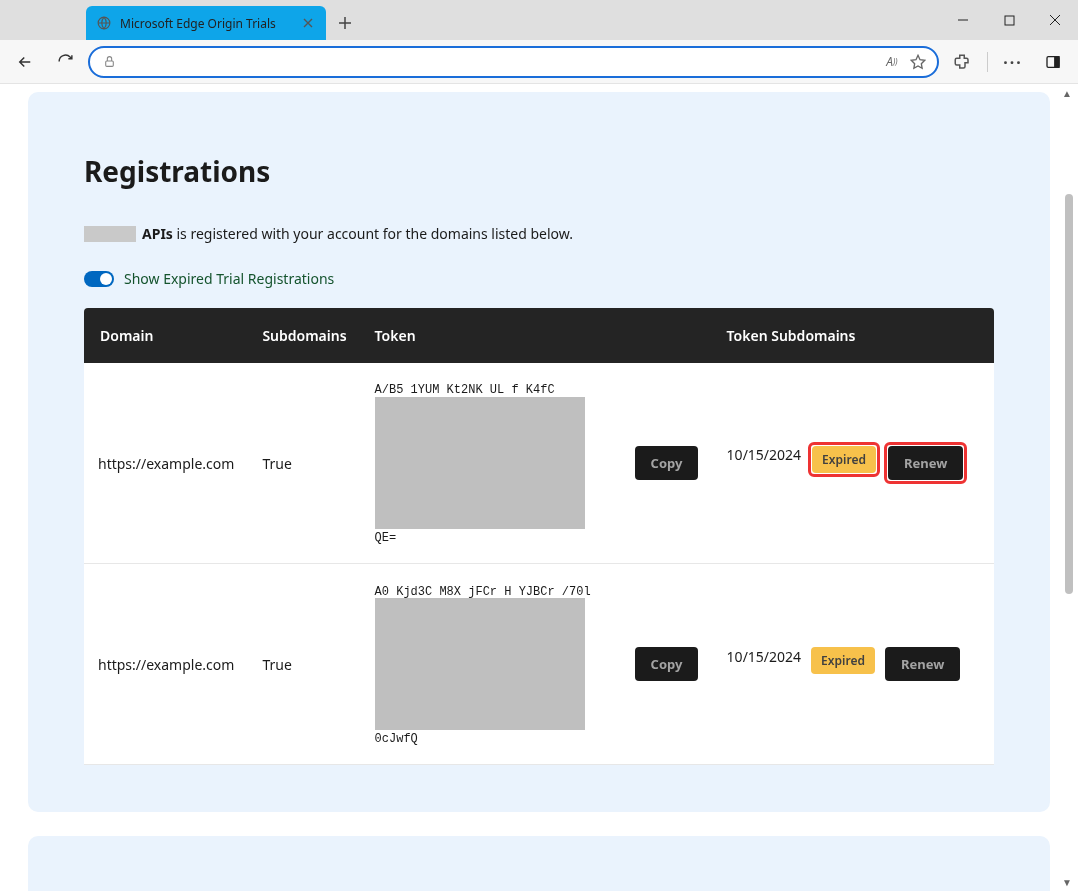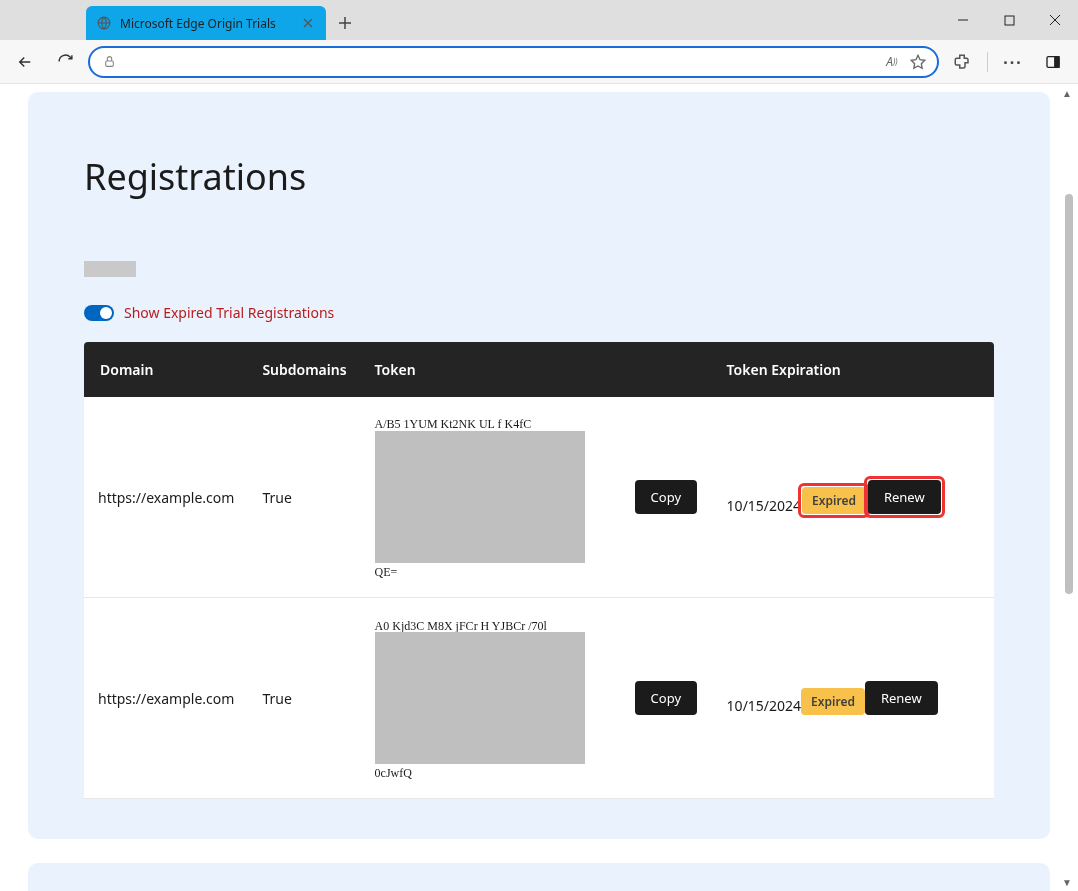--- a/index.html
+++ b/index.html
@@ -36,61 +36,61 @@
   .scrollbar-thumb { position:absolute; right:3px; top:110px; width:8px; height:400px; background:#c0c0c0; border-radius:4px; }
   .scroll-arrow { position:absolute; right:2px; width:14px; height:14px; color:#666; font-size:10px; display:flex; align-items:center; justify-content:center; }
   .scroll-arrow.up { top:2px; }
   .scroll-arrow.down { bottom:2px; }
 
   .content-outer { padding: 8px 28px 0 28px; height:100%; }
   .card {
     background: #eaf3fd; border-radius: 10px; padding: 60px 56px 40px 56px;
     min-height: 720px;
   }
-  .h1 { font-size: 36px; font-weight: 400; color:#1b1b1b; margin-bottom: 60px; }
+  .h1 { font-size: 28px; font-weight: 700; color:#1b1b1b; margin-bottom: 34px; }
   .h2 { font-size: 20px; font-weight: 400; color:#1b1b1b; margin-bottom: 12px; }
   .desc { font-size: 14px; color:#1b1b1b; margin-bottom: 26px; display:flex; align-items:center; gap:6px; }
   .redact { display:inline-block; width:52px; height:16px; background:#c9c9c9; }
 
-  .toggle-row { display:flex; align-items:center; gap:10px; margin-bottom: 20px; font-size:14px; color:#b91c1c; }
+  .toggle-row { display:flex; align-items:center; gap:10px; margin-bottom: 20px; font-size:14px; color:#14532d; }
   .toggle {
     width: 30px; height: 16px; background:#0067c0; border-radius: 10px; position:relative; cursor:pointer;
   }
   .toggle::after { content:""; position:absolute; width:12px; height:12px; background:#fff; border-radius:50%; top:2px; right:2px; }
 
   .table { width: 100%; background:transparent; border-collapse: separate; border-spacing:0; }
   .table thead th {
     background:#242424; color:#fff; font-weight:600; font-size:14px; text-align:left;
     padding: 18px 14px;
   }
   .table thead th:first-child { border-top-left-radius:4px; padding-left:16px; }
   .table thead th:last-child { border-top-right-radius:4px; }
   .table tbody tr { background:#fff; }
   .table tbody td {
     padding: 20px 14px; font-size:14px; color:#1b1b1b; vertical-align: middle;
     border-bottom: 1px solid #e7e7e7;
   }
   .table tbody td:first-child { }
 
   .token-cell { position:relative; width:220px; height:160px; }
-  .token-frag { position:absolute; font-size:12px; font-family: Liberation Serif, serif; color:#1b1b1b; white-space:nowrap; }
+  .token-frag { position:absolute; font-size:12px; font-family: Liberation Mono, monospace; color:#1b1b1b; white-space:nowrap; }
   .token-redact { position:absolute; background:#bfbfbf; }
 
   .btn {
     display:inline-flex; align-items:center; justify-content:center;
-    background:#1b1b1b; color:#ffffff; font-size:13px; font-weight:400;
+    background:#1b1b1b; color:#a3a3a3; font-size:13px; font-weight:700;
     border:none; border-radius:4px; padding: 8px 16px; cursor:pointer;
   }
   .badge-expired {
     display:inline-flex; align-items:center; justify-content:center;
     background:#f7c14b; color:#404040; font-size:12px; font-weight:600;
     border-radius:4px; padding: 5px 10px;
   }
   .highlight-red { outline: 3px solid #e33; border-radius:3px; padding:1px;}
-  .exp-cell { display:flex; align-items:flex-end; }
+  .exp-cell { display:flex; align-items:flex-start; gap:10px; }
 
   .card2 {
     background:#eaf3fd; border-radius:10px; margin-top: 24px; padding: 44px 56px;
   }
 </style>
 </head>
 <body>
 
 <div class="titlebar">
   <div class="tab">
@@ -172,34 +172,35 @@
       </svg>
   </div>
 </div>
 
 <div class="viewport">
   <div class="content-outer">
     <div class="card">
       <h1 class="h1">Registrations</h1>
       <div class="desc">
         <span class="redact"></span>
+        <span><b>APIs</b><span> is registered with your account for the domains listed below.</span></span>
       </div>
       <div class="toggle-row">
         <div class="toggle"></div>
         <span>Show Expired Trial Registrations</span>
       </div>
 
       <table class="table">
         <thead>
           <tr>
             <th style="width:155px;">Domain</th>
             <th style="width:110px;">Subdomains</th>
             <th style="width:260px;">Token</th>
             <th style="width:92px;"></th>
-            <th>Token Expiration</th>
+            <th>Token Subdomains</th>
           </tr>
         </thead>
         <tbody>
 
           <tr>
             <td>https://example.com</td>
             <td>True</td>
             <td>
               <div class="token-cell">
                 <span class="token-frag" style="top:0; left:0;">A/B5  1YUM  Kt2NK  UL  f  K4fC</span>

